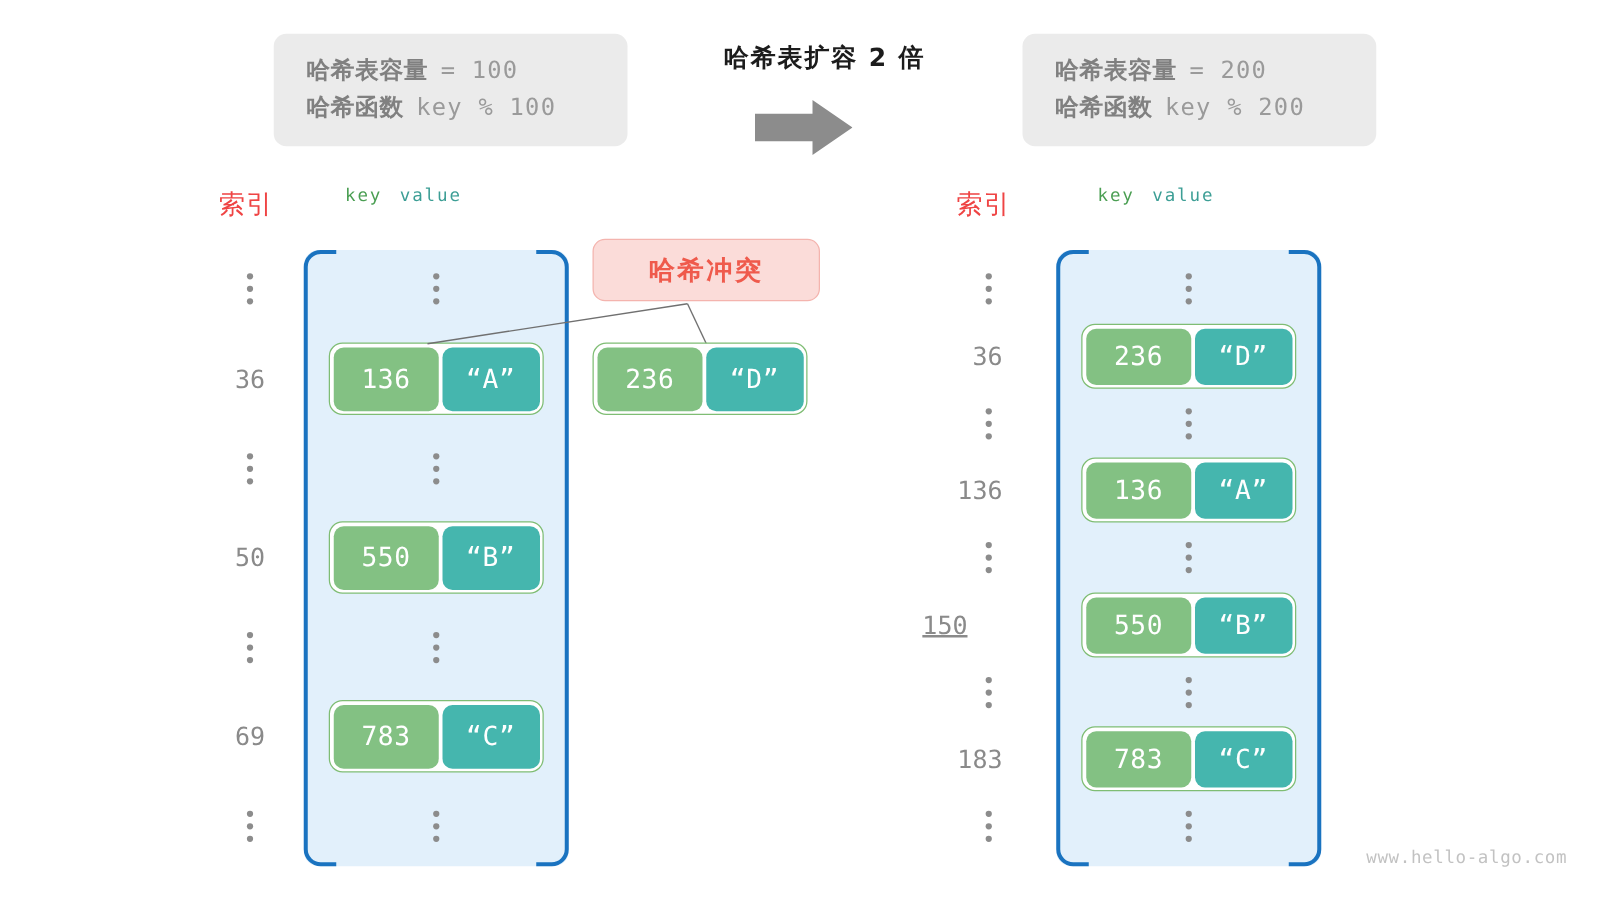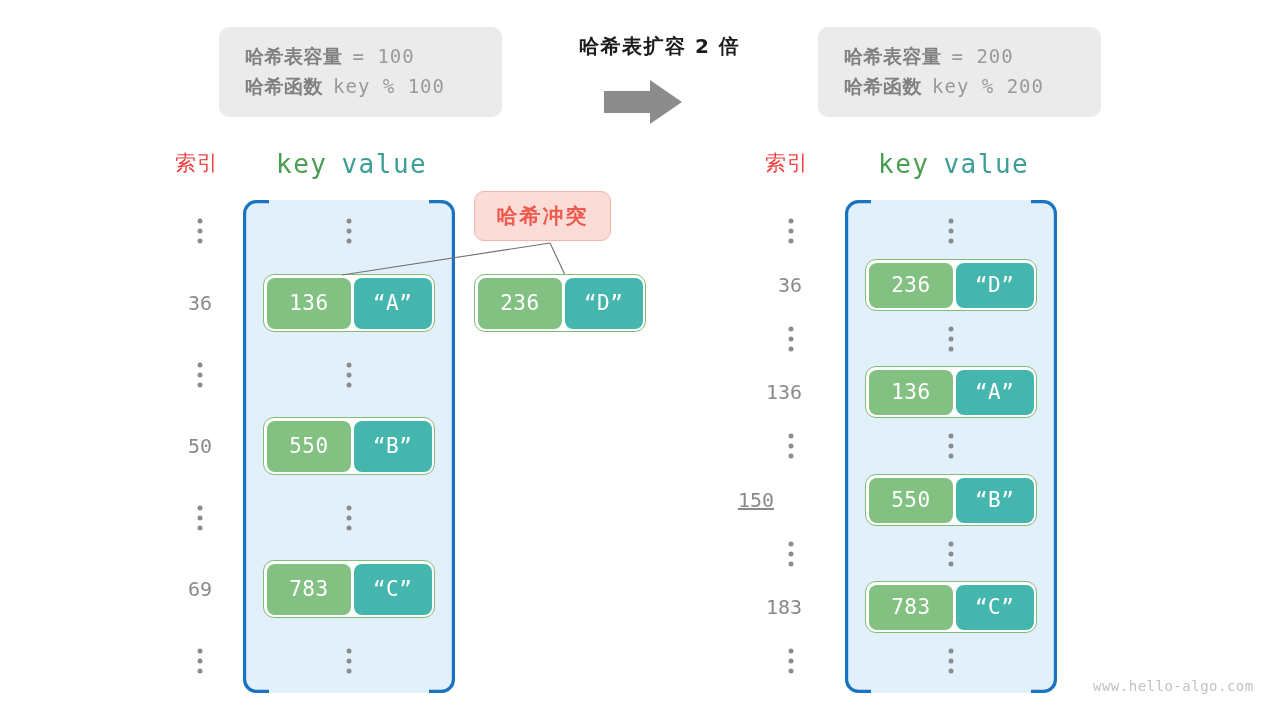--- a/index.html
+++ b/index.html
@@ -68,21 +68,21 @@
   .cap-index {
     position: absolute;
     font-size: 21px;
     color: #ef4444;
     letter-spacing: 1px;
     white-space: nowrap;
   }
   .cap-kv {
     position: absolute;
     font-family: "DejaVu Sans Mono", "Liberation Mono", monospace;
-    font-size: 26px;
+    font-size: 14px;
     letter-spacing: 1.5px;
     white-space: nowrap;
   }
   .cap-key { color: #4a9e52; }
   .cap-val { color: #3c9e95; margin-left: 14px; }
 
   
   .bucket-wrap { position: absolute; }
   .bucket-fill {
     position: absolute;
@@ -301,21 +301,21 @@
       <i></i>
       <i></i>
       <i></i>
     </div>
 
   <svg class="connectors" viewBox="0 0 1280 720">
     <path d="M550 243 L342 275" fill="none" stroke="#707070" stroke-width="1.1"></path>
     <path d="M550 243 L566 277" fill="none" stroke="#707070" stroke-width="1.1"></path>
   </svg>
 
-  <div class="badge" style="left:474px; top:191px; width:137px; height:50px;">
+  <div class="badge" style="left:474px; top:191px; width:182px; height:50px;">
     <span>哈希冲突</span>
   </div>
 
   <div class="pair" style="left:474px; top:303px; width:172px; height:58px;">
     <div class="cell cell-key" style="width:86px;">236</div>
     <div class="cell cell-val" style="width:79px;">“D”</div>
   </div>
 
   <div class="cap-index" style="left:765px; top:149px;">索引</div>
   <div class="cap-kv" style="left:878px; top:149px;">

